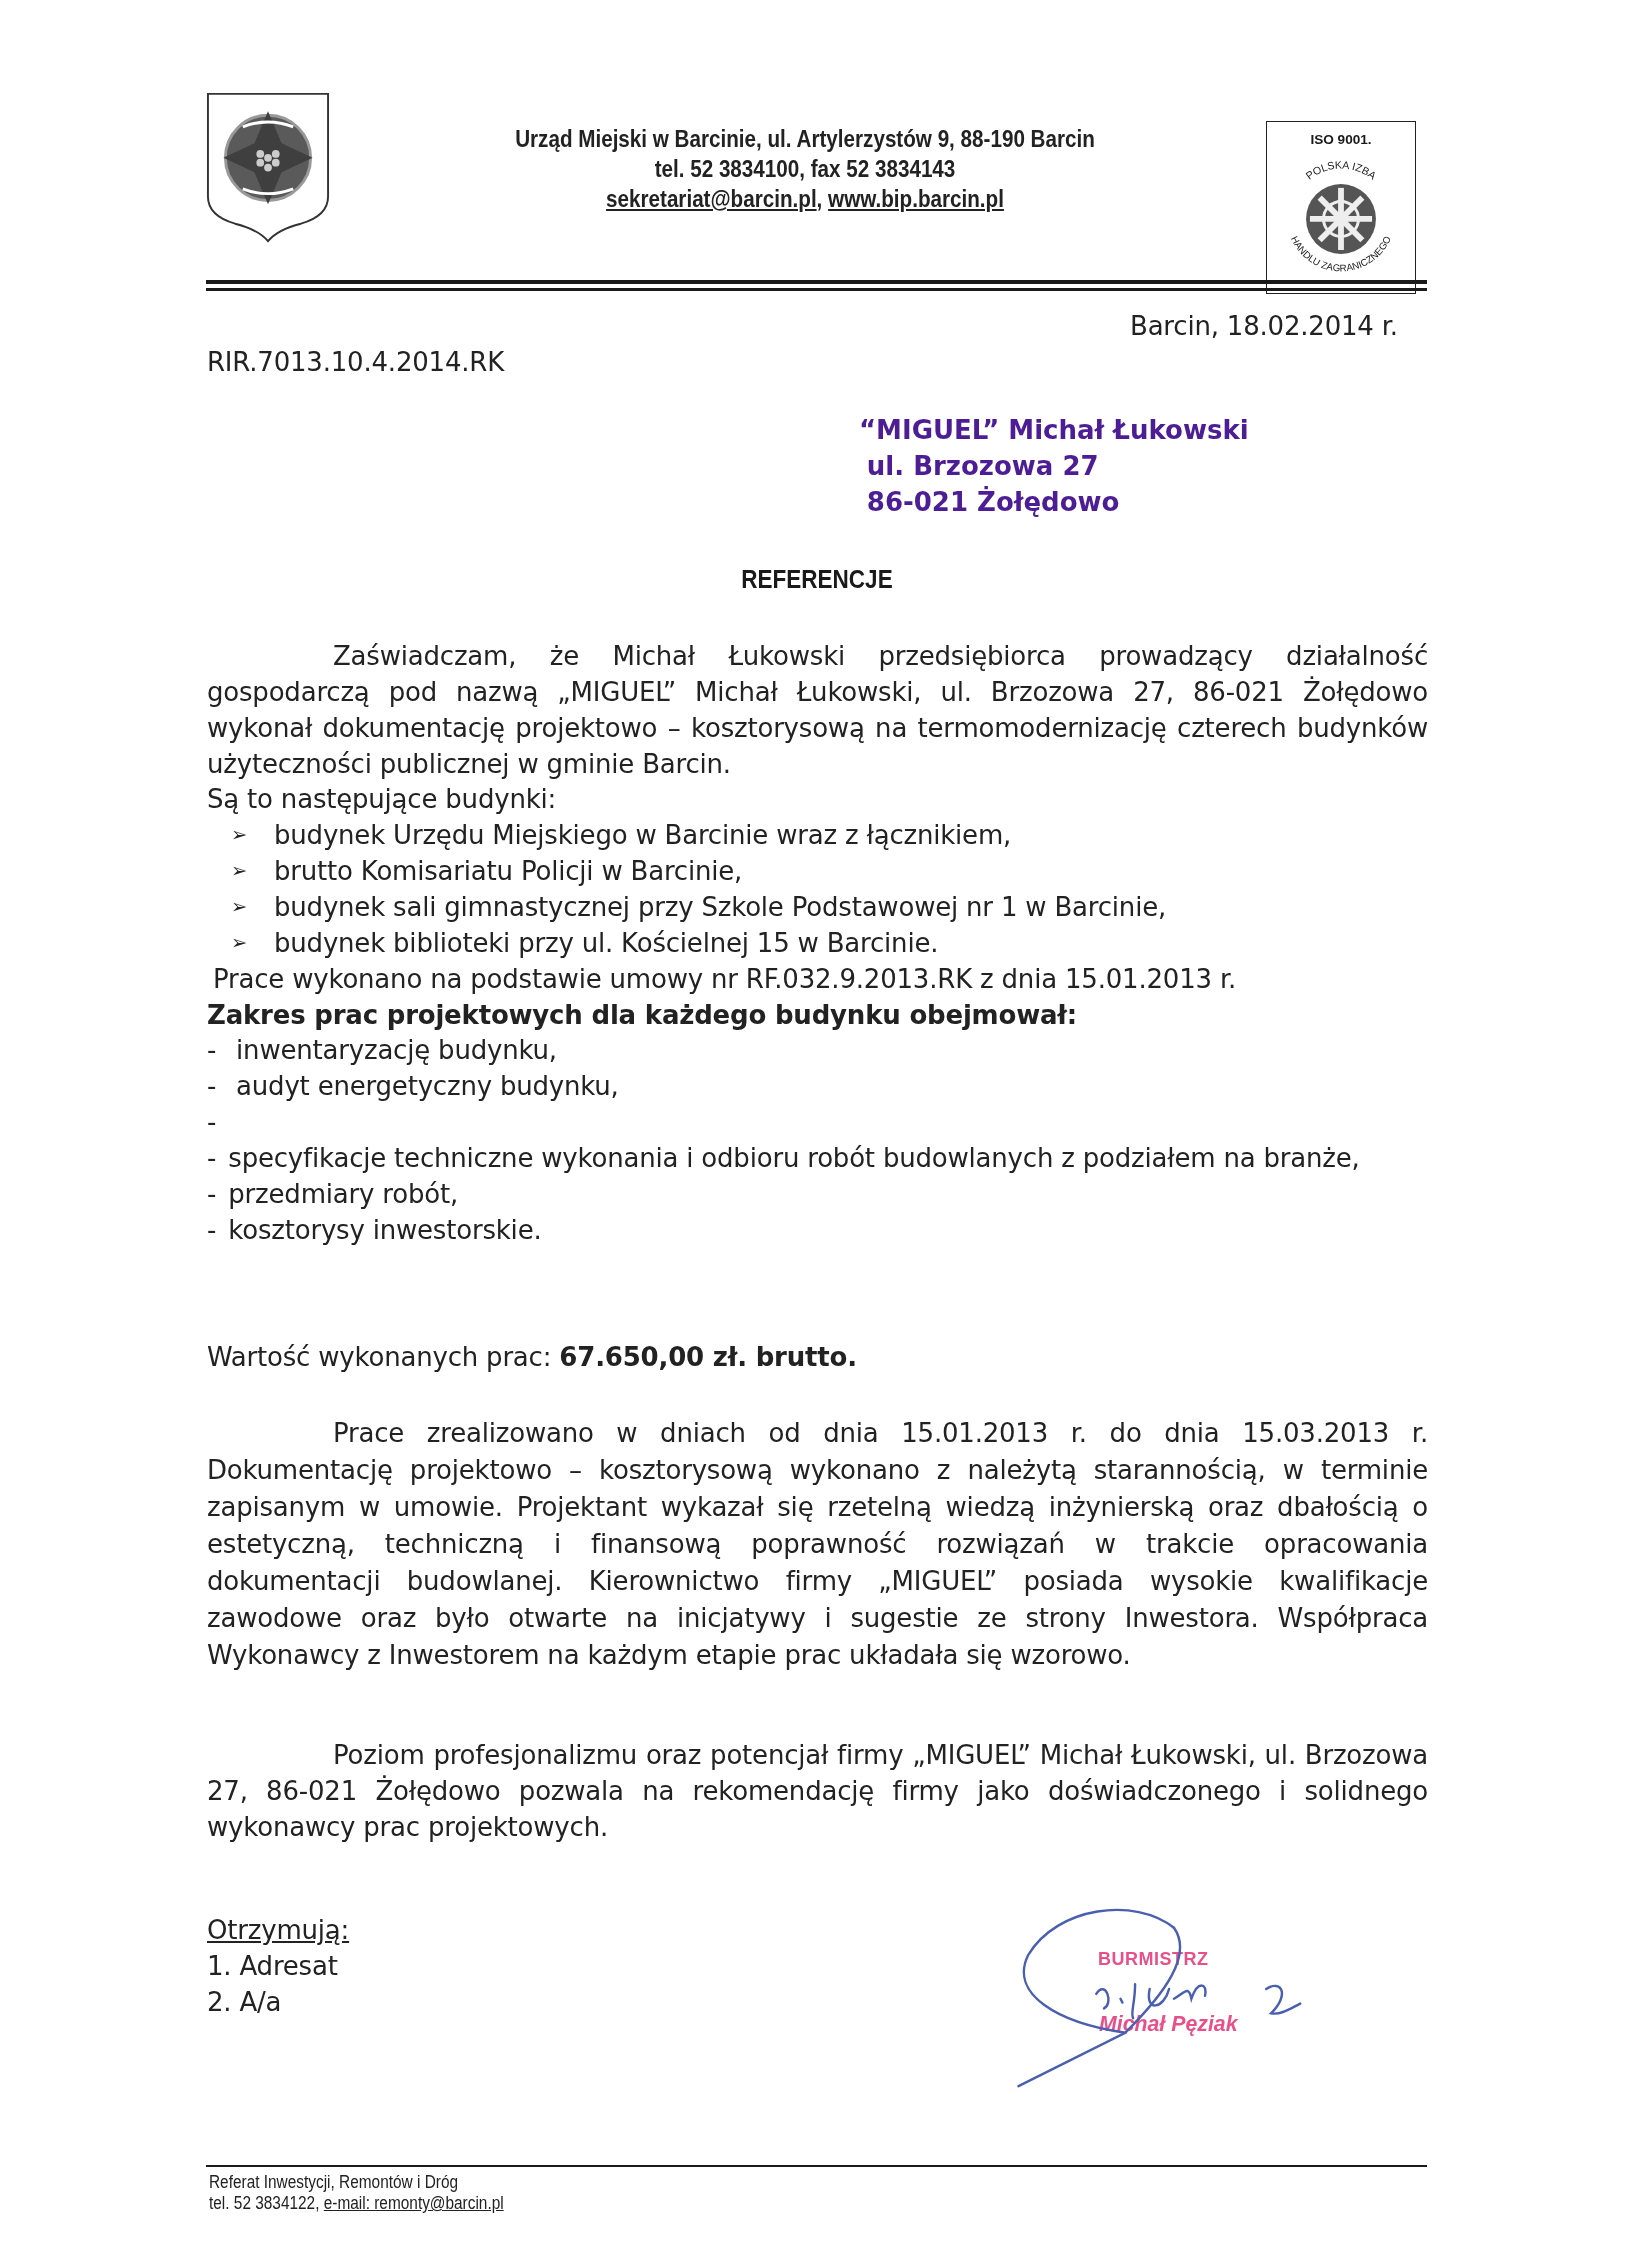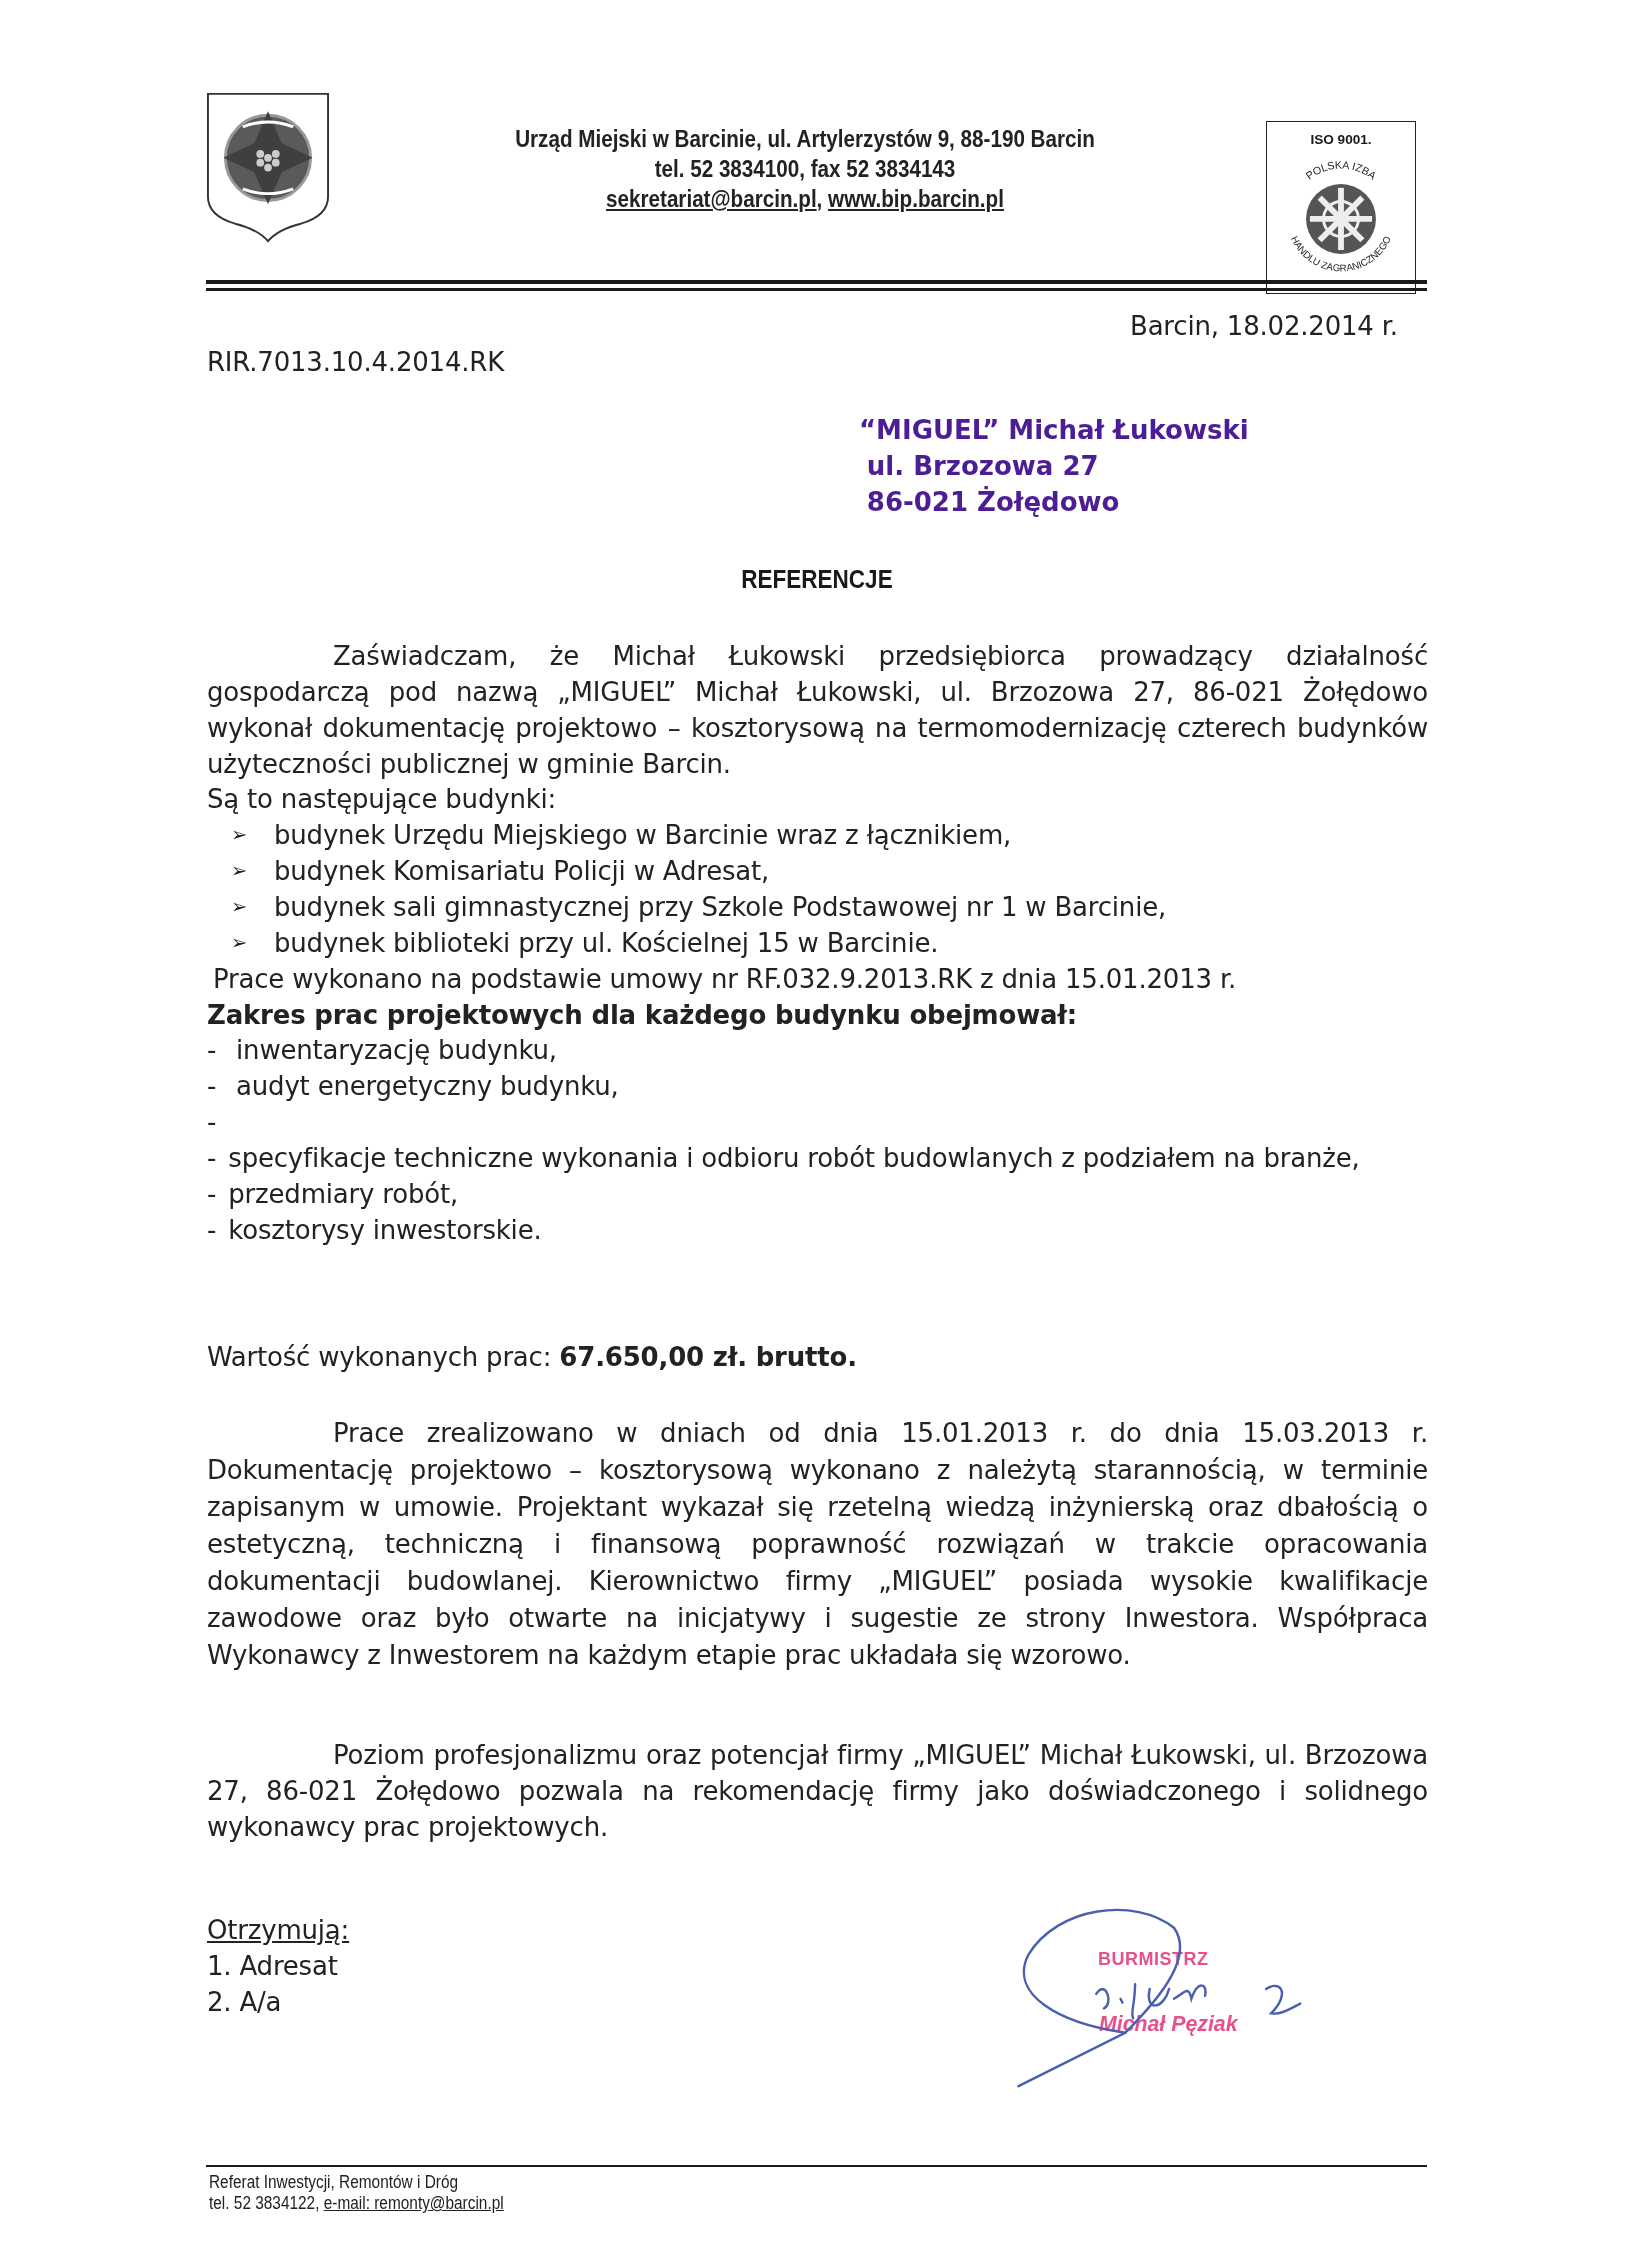--- a/index.html
+++ b/index.html
@@ -109,21 +109,21 @@
 <div class="abs txt para just indent" style="top:638px;">Zaświadczam, że Michał Łukowski przedsiębiorca prowadzący działalność gospodarczą pod nazwą „MIGUEL” Michał Łukowski, ul. Brzozowa 27, 86-021 Żołędowo wykonał dokumentację projektowo – kosztorysową na termomodernizację czterech budynków użyteczności publicznej w gminie Barcin.</div>
 <div class="abs txt para" style="top:781px;">Są to następujące budynki:</div>
 
 <div class="abs txt bullets" style="top:817px;">
   <div class="row">
       <span class="arr">➢</span>
       <span>budynek Urzędu Miejskiego w Barcinie wraz z łącznikiem,</span>
     </div>
   <div class="row">
       <span class="arr">➢</span>
-      <span>budynek Komisariatu Policji w Adresat,</span>
+      <span>brutto Komisariatu Policji w Barcinie,</span>
     </div>
   <div class="row">
       <span class="arr">➢</span>
       <span>budynek sali gimnastycznej przy Szkole Podstawowej nr 1 w Barcinie,</span>
     </div>
   <div class="row">
       <span class="arr">➢</span>
       <span>budynek biblioteki przy ul. Kościelnej 15 w Barcinie.</span>
     </div>
 </div>

